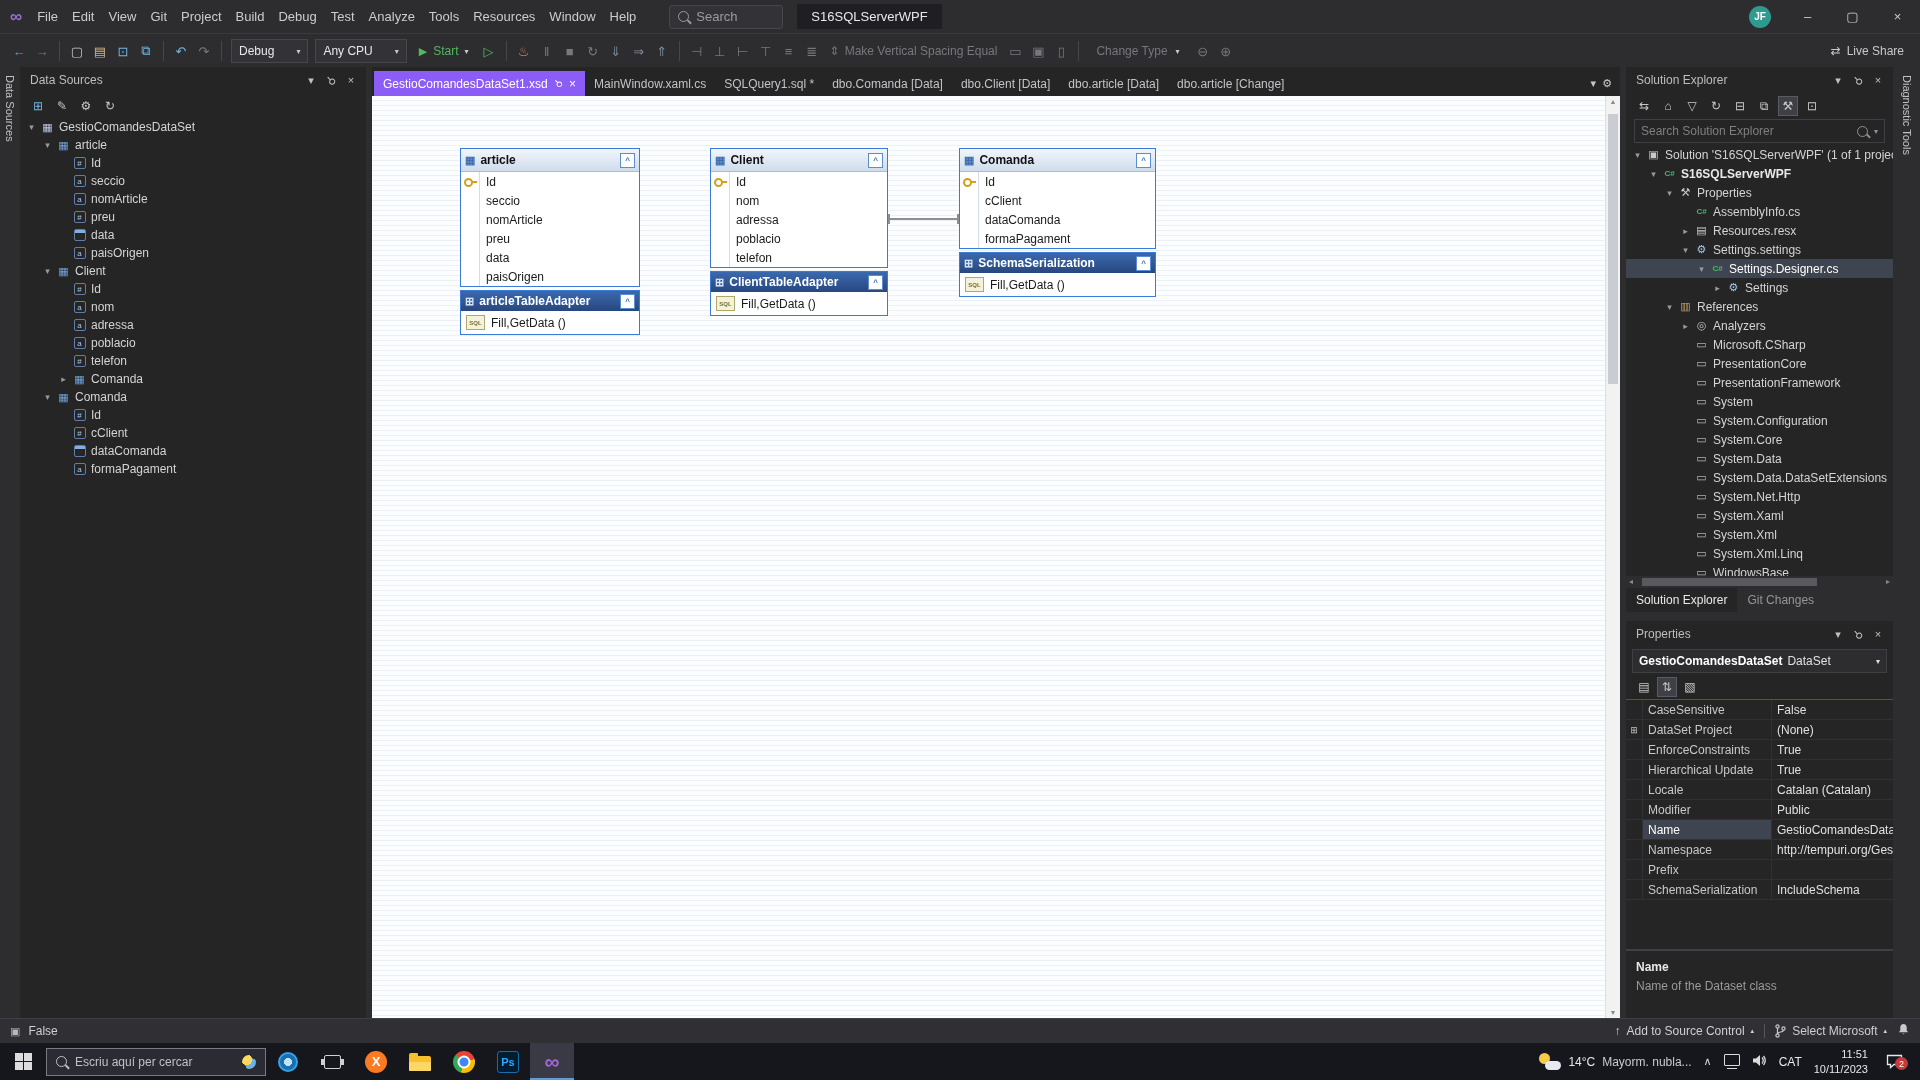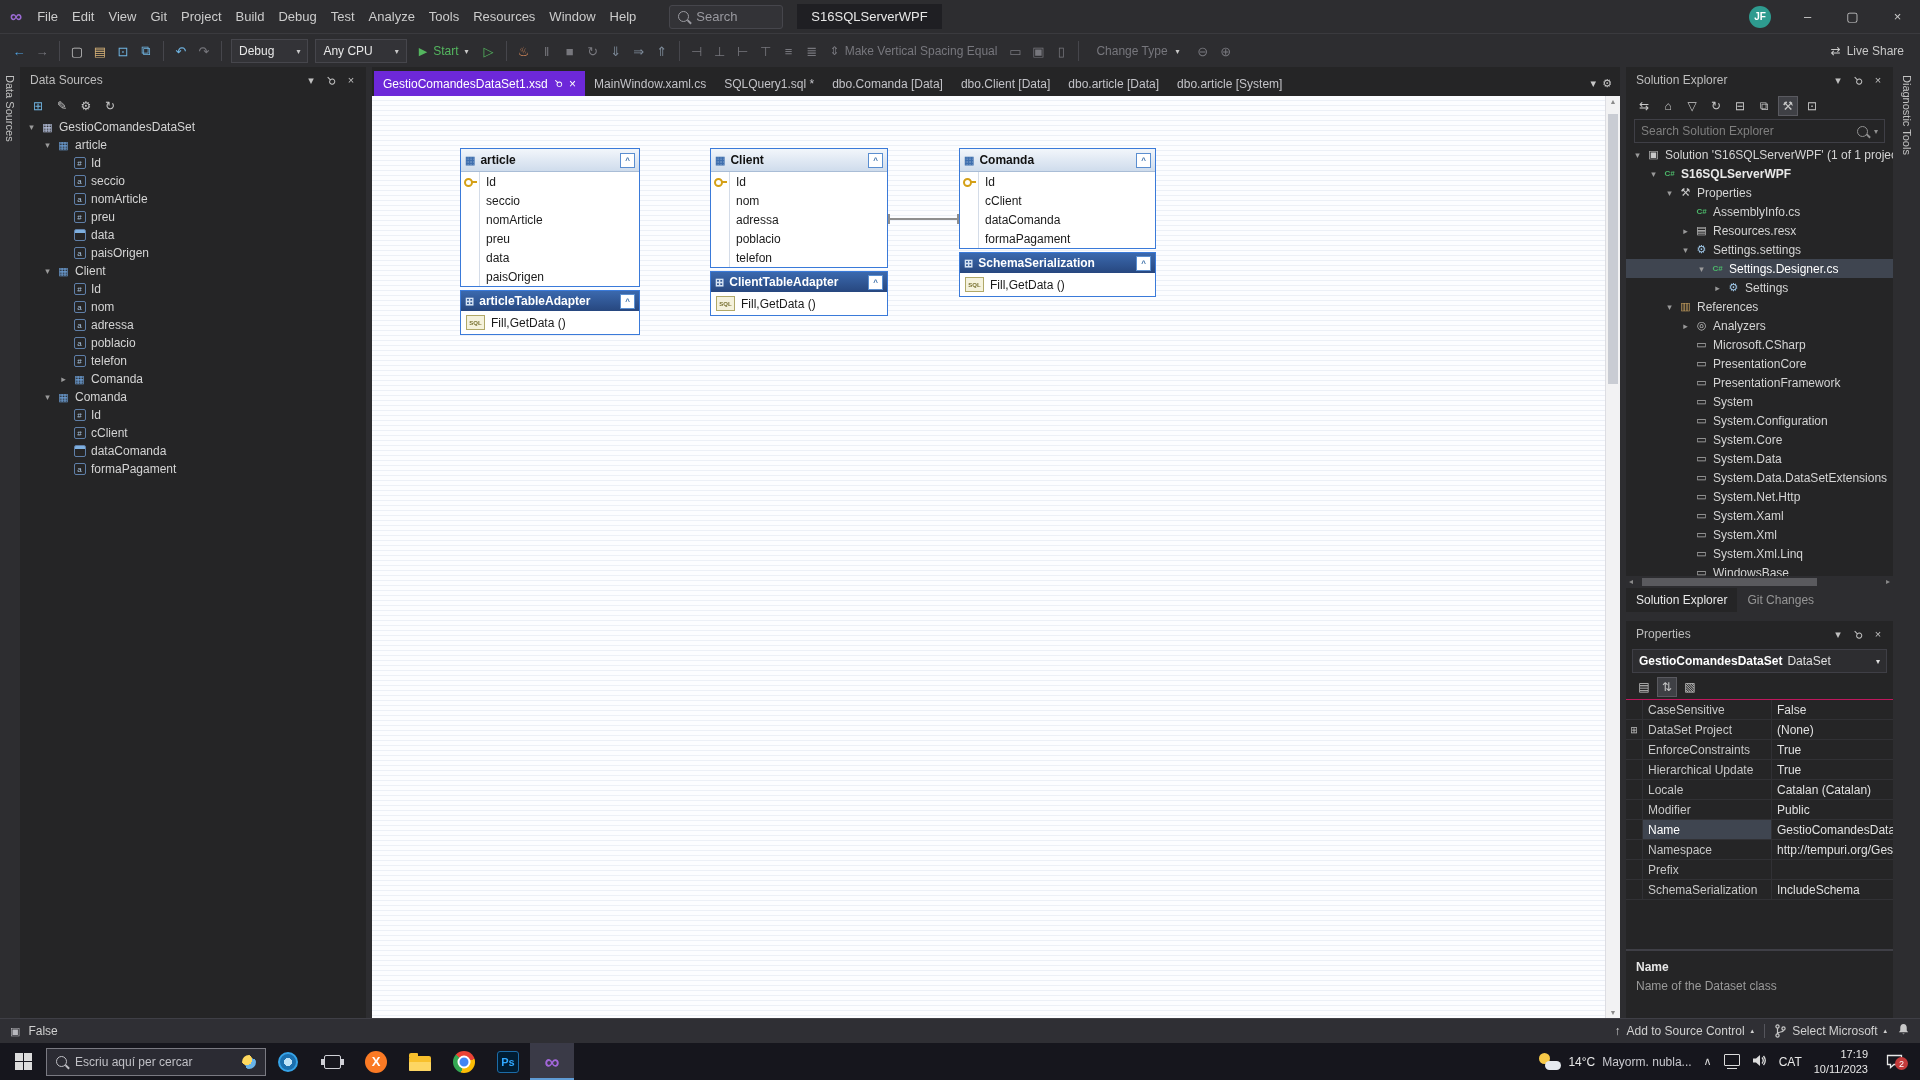--- a/index.html
+++ b/index.html
@@ -56,21 +56,21 @@
   .ic{flex:0 0 17px;display:flex;align-items:center;justify-content:center;margin-right:3px;font-size:11px}
   .ic.cs{color:#4cb86a;font-size:8px;font-weight:700}
   .cb{font-style:normal;width:12px;height:12px;border:1px solid #5f7fa8;border-radius:2px;color:#a8c4e0;font-size:8px;display:flex;align-items:center;justify-content:center;box-sizing:border-box}
   .cb.cal{background:linear-gradient(#7fb0e0 0 3px,transparent 3px)}
   .lbl{color:#d4d4d4}
   .lbl.b{font-weight:700;color:#e8e8e8}
   
   .editor{position:absolute;left:372px;top:0;bottom:0;right:300px;background:#252526;display:flex;flex-direction:column}
   .tabstrip{margin-top:4px;height:25px;display:flex;align-items:stretch;padding-left:2px;flex:0 0 auto}
   .tab{display:flex;align-items:center;gap:7px;padding:0 9px;color:#c3c3c8;white-space:nowrap}
-  .tab.active{background:#6d28d9;color:#ffffff}
+  .tab.active{background:#8b5cf6;color:#ffffff}
   .tab .tpin{font-size:10px;transform:rotate(135deg)}
   .tab .tclose{font-size:12px}
   .ts-right{margin-left:auto;display:flex;align-items:center;gap:6px;padding-right:8px}
   .canvas{flex:1;position:relative;overflow:hidden;
     background:repeating-linear-gradient(to bottom,#fcfdff 0 4px,#ecf0f7 4px 5px)}
   .cv-scroll{position:absolute;top:0;right:0;bottom:0;width:14px;background:#f2f2f3;border-left:1px solid #dddde2}
   .cv-thumb{position:absolute;top:18px;left:2px;width:10px;height:270px;background:#c9ccd3}
   .cv-ar{position:absolute;left:0;width:14px;text-align:center;font-size:7px;color:#8a8a8a}
   
   .entity{position:absolute;font-size:12px;color:#1a1a1a}
@@ -436,21 +436,21 @@
           <div class="tab">
             <span>dbo.Comanda [Data]</span>
           </div>
           <div class="tab">
             <span>dbo.Client [Data]</span>
           </div>
           <div class="tab">
             <span>dbo.article [Data]</span>
           </div>
           <div class="tab">
-            <span>dbo.article [System]</span>
+            <span>dbo.article [Change]</span>
           </div>
           <div class="ts-right">
             <span style="color:#c8c8c8;font-size:11px">▾</span>
             <span style="color:#c8c8c8;font-size:11px">⚙</span>
           </div>
         </div>
       <div class="canvas" id="canvas">
           <div class="entity" style="left:88px;top:52px;width:180px">
             <div class="ebox">
               <div class="ehead">
@@ -901,21 +901,21 @@
       <span class="tray-net"></span>
       <span>
         <svg width="15" height="13" viewBox="0 0 15 13">
             <polygon points="1,4.5 4,4.5 8,1 8,12 4,8.5 1,8.5" fill="#dcdcdc"></polygon>
             <path d="M10 3.5 Q12.5 6.5 10 9.5" stroke="#dcdcdc" stroke-width="1.3" fill="none"></path>
             <path d="M11.5 2 Q15 6.5 11.5 11" stroke="#dcdcdc" stroke-width="1.3" fill="none"></path>
           </svg>
       </span>
       <span>CAT</span>
       <div class="dt">
-        <span>17:19</span>
+        <span>11:51</span>
         <span>10/11/2023</span>
       </div>
       <div class="tb-notif">
         <svg width="17" height="15" viewBox="0 0 17 15">
             <path d="M1.5 1.5 h14 v9 h-7.5 l-3.5 3 v-3 h-3 z" fill="none" stroke="#e8e8e8" stroke-width="1.3"></path>
           </svg>
         <span class="badge">2</span>
       </div>
     </div>
   </div>

